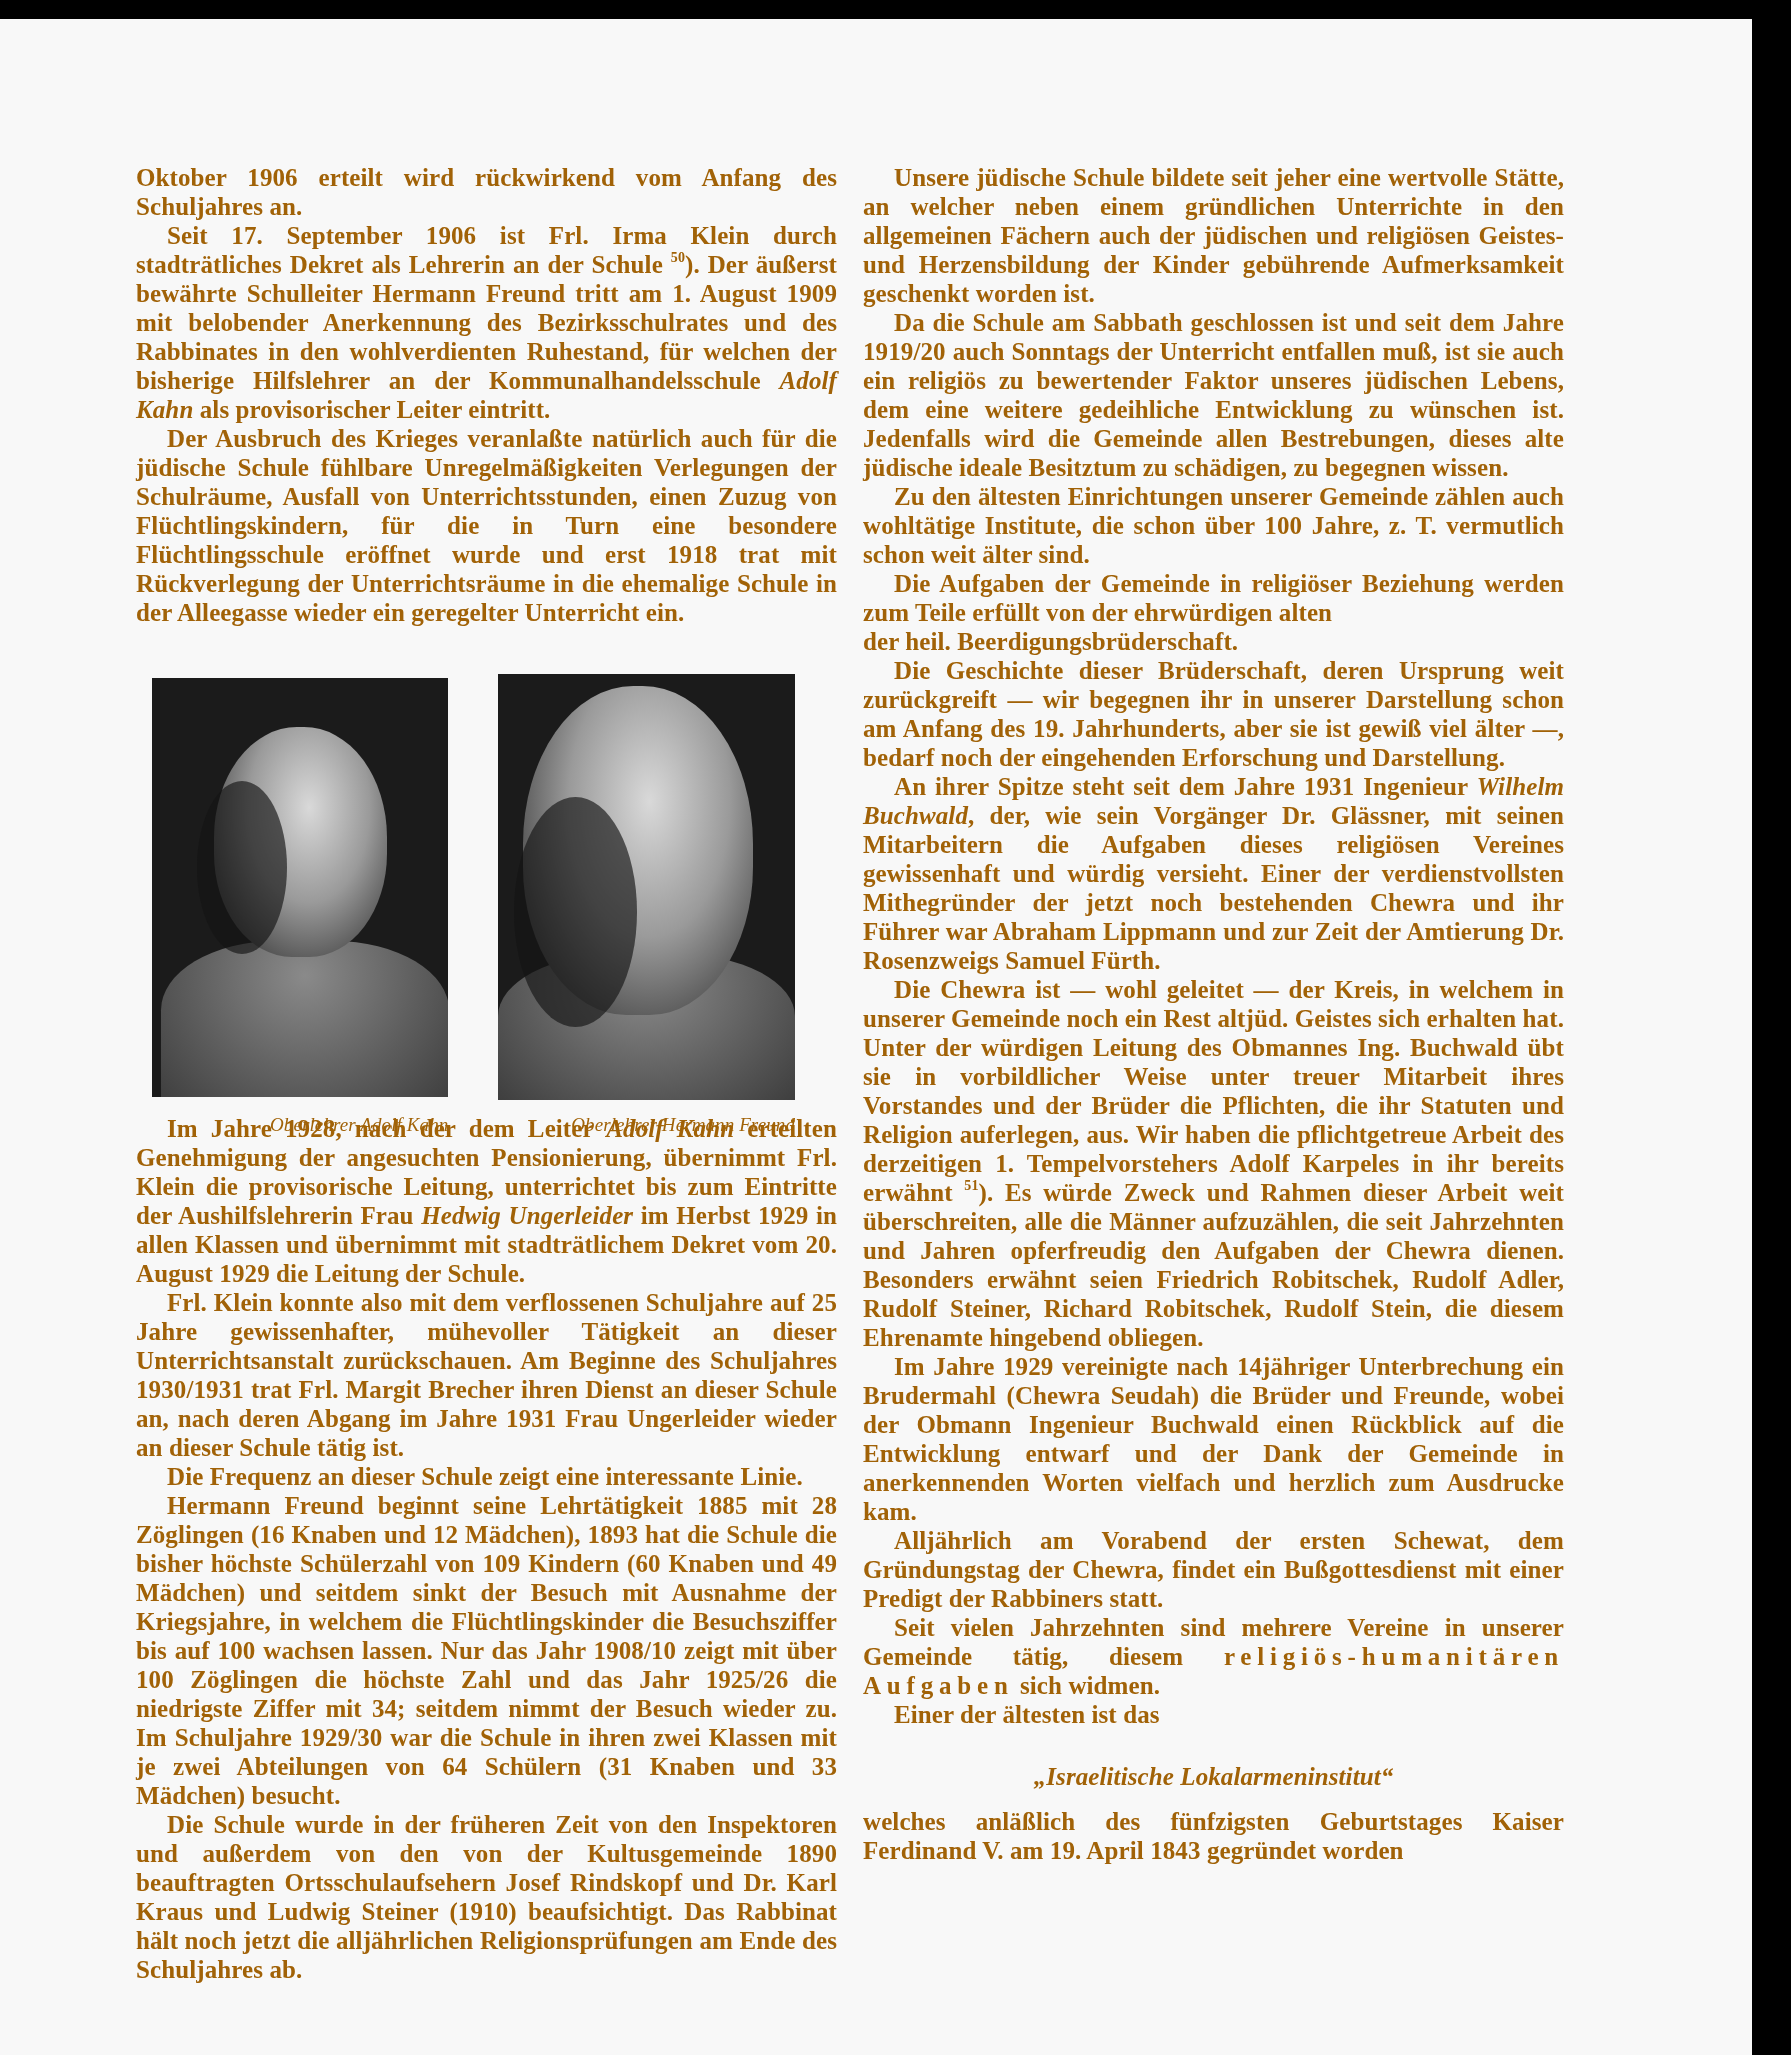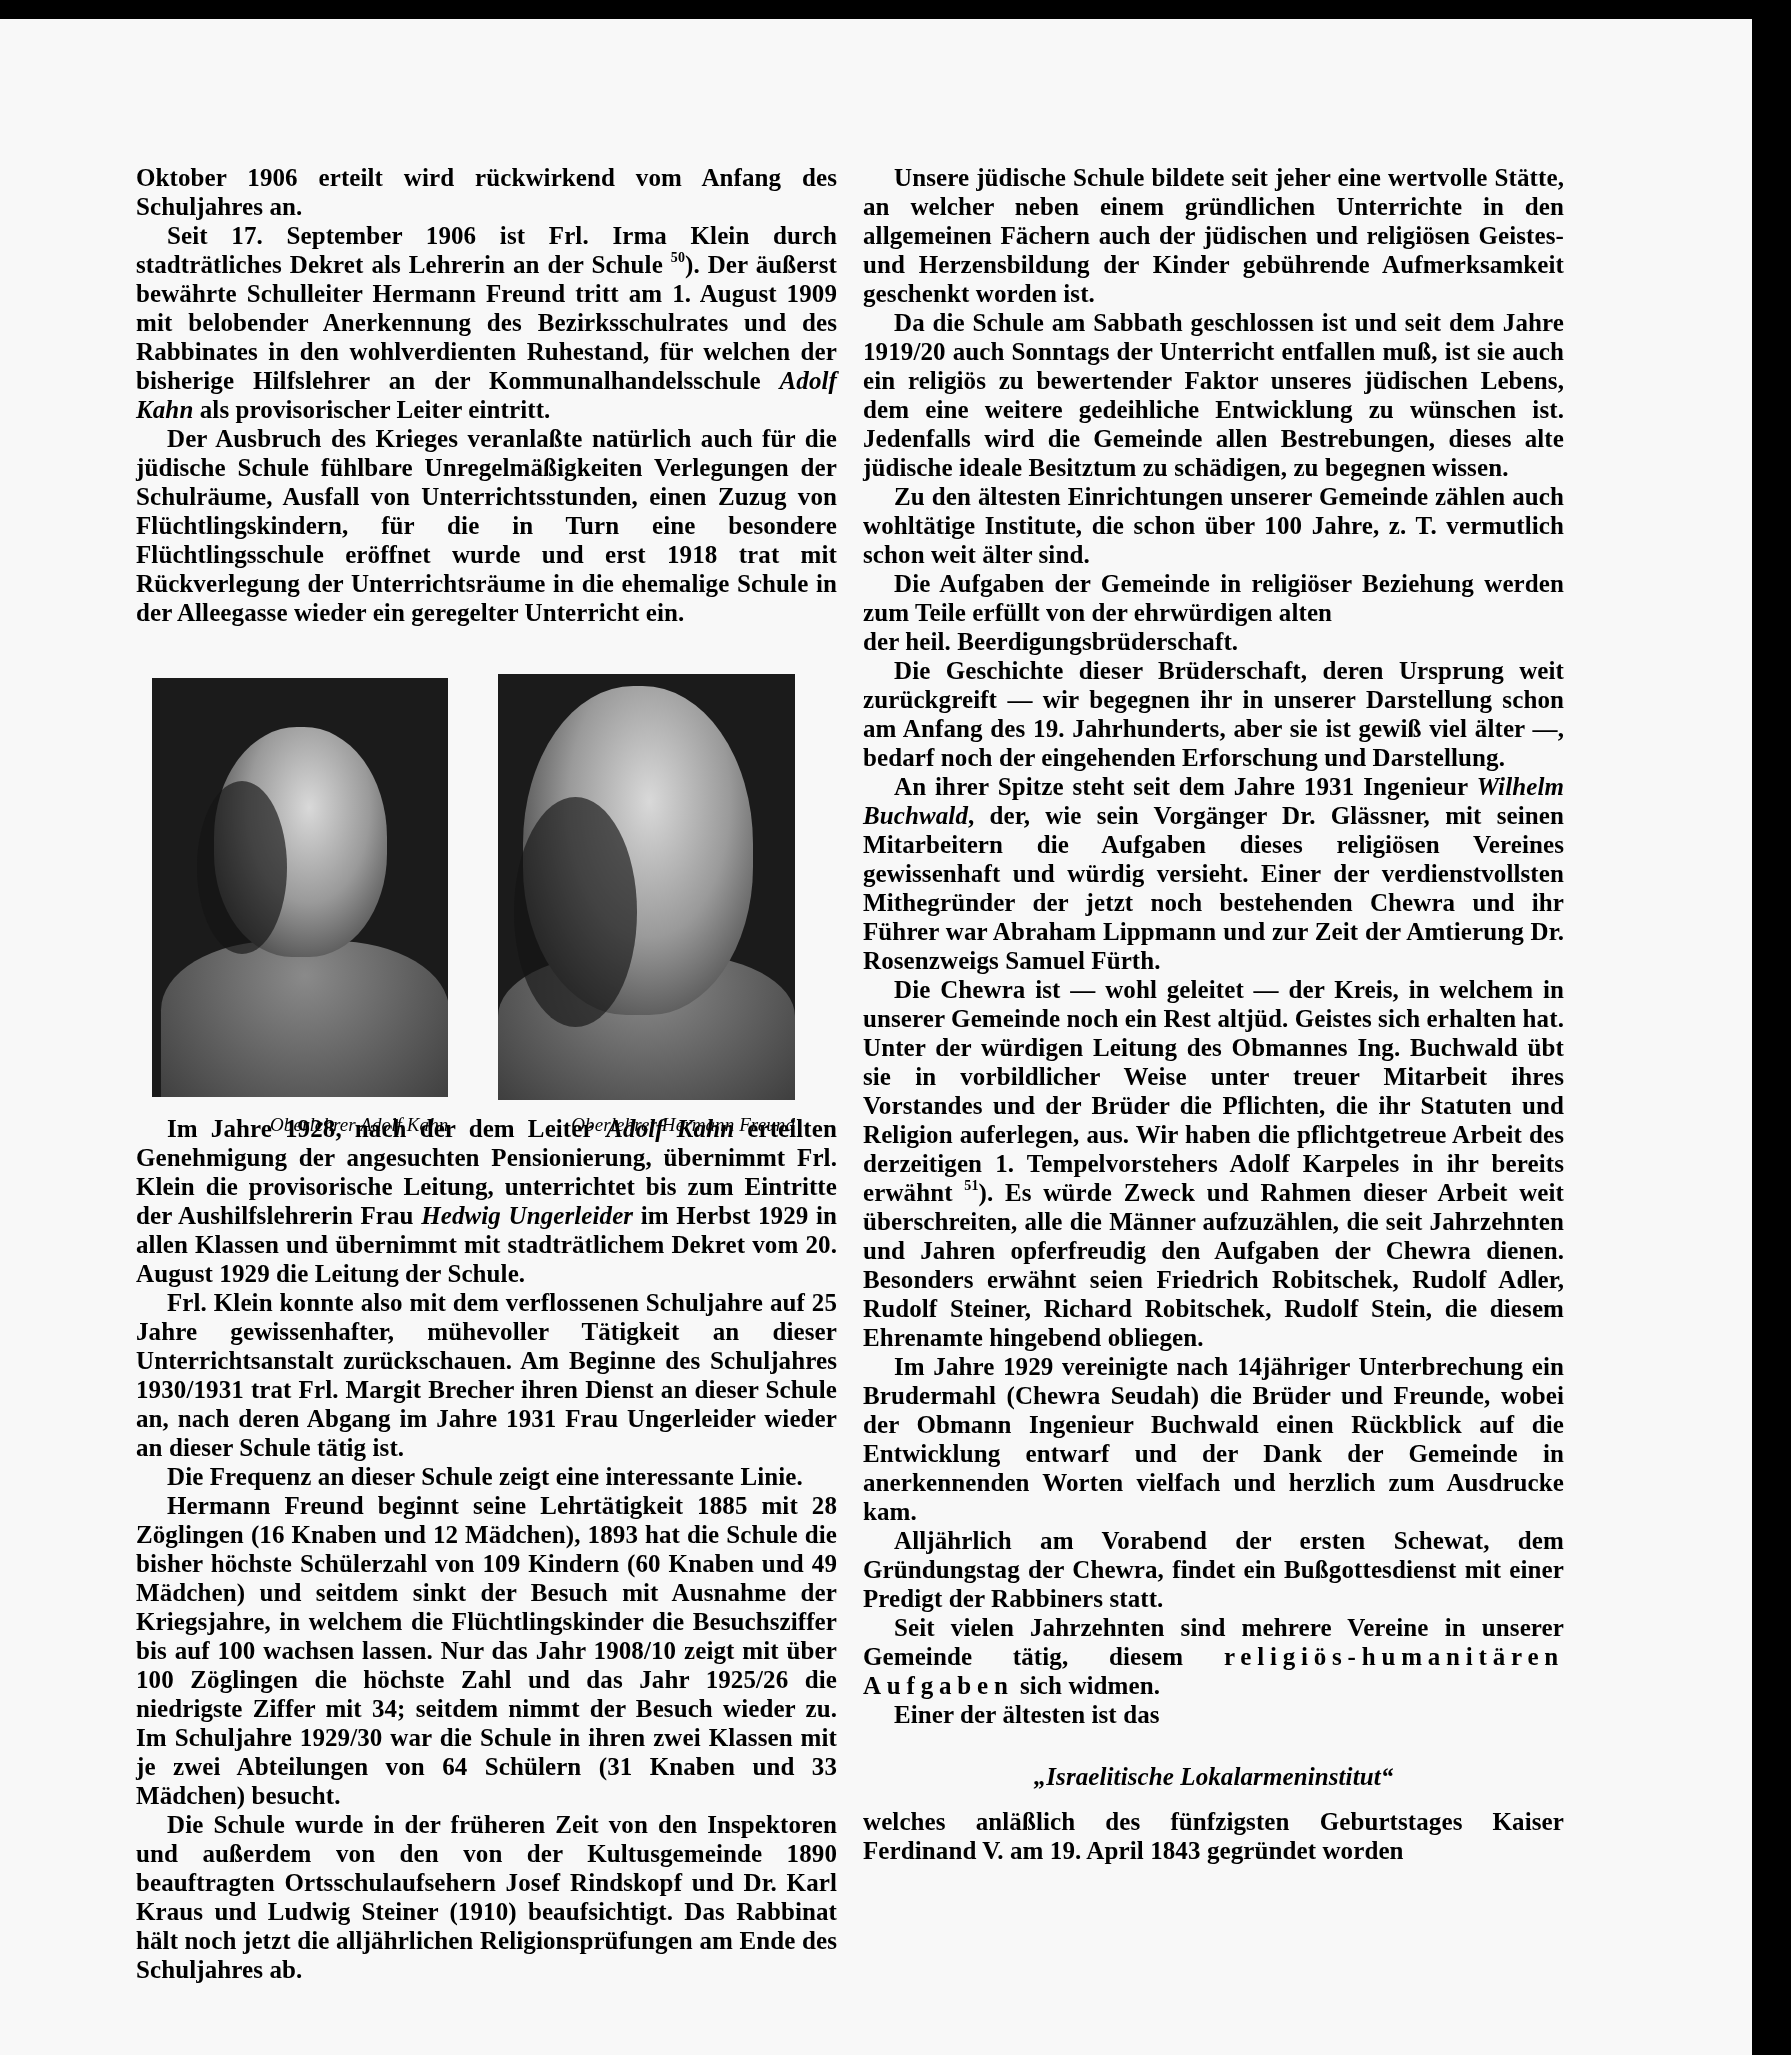--- a/index.html
+++ b/index.html
@@ -7,21 +7,21 @@
     width: 1791px; height: 2391px; background: #000;
     position: relative; overflow: hidden;
   }
   .page {
     position: absolute; left: 0; top: 19px; width: 1752px; height: 2372px;
     background: #f8f8f8;
   }
   .col {
     position: absolute; top: 144px; width: 701px;
     font-family: "Liberation Serif", "DejaVu Serif", serif;
-    font-size: 25px; line-height: 29px; color: #000000;
+    font-size: 25px; line-height: 29px; color: #a16207;
     font-weight: bold; letter-spacing: 0.1px;
   }
   .col.left { left: 136px; }
   .col.right { left: 863px; }
   .col p { margin: 0; text-align: justify; text-indent: 0; }
   .col p.ind { text-indent: 31px; }
   .col p.tight { text-align: left; }
   .col em { font-style: italic; font-weight: bold; }
   .spaced { letter-spacing: 5.8px; }
   sup { font-size: 14px; line-height: 0; vertical-align: 11.5px; margin-top: 20px; }

